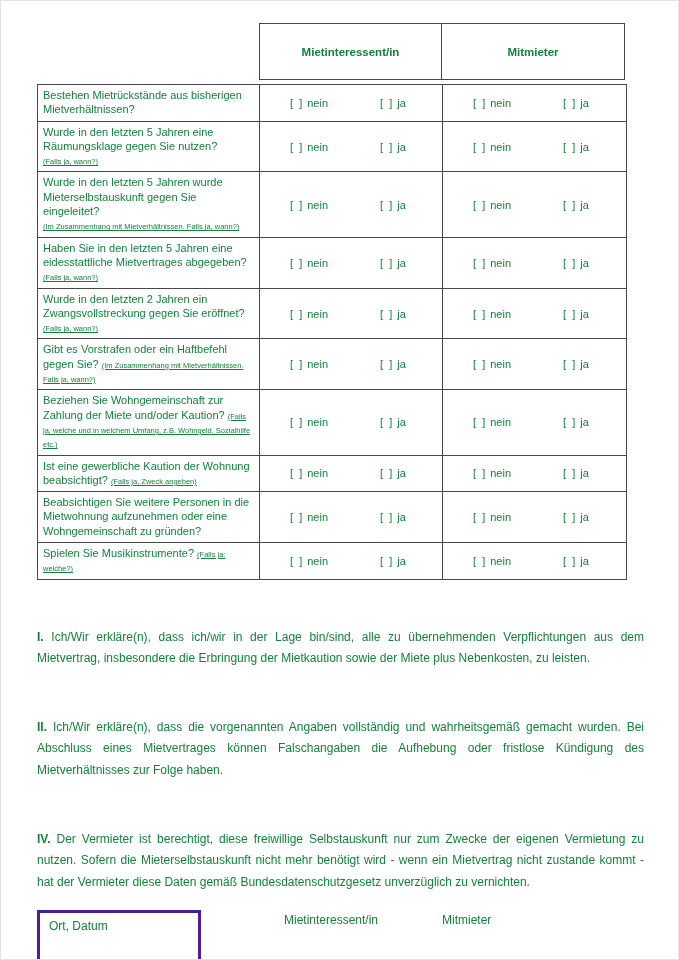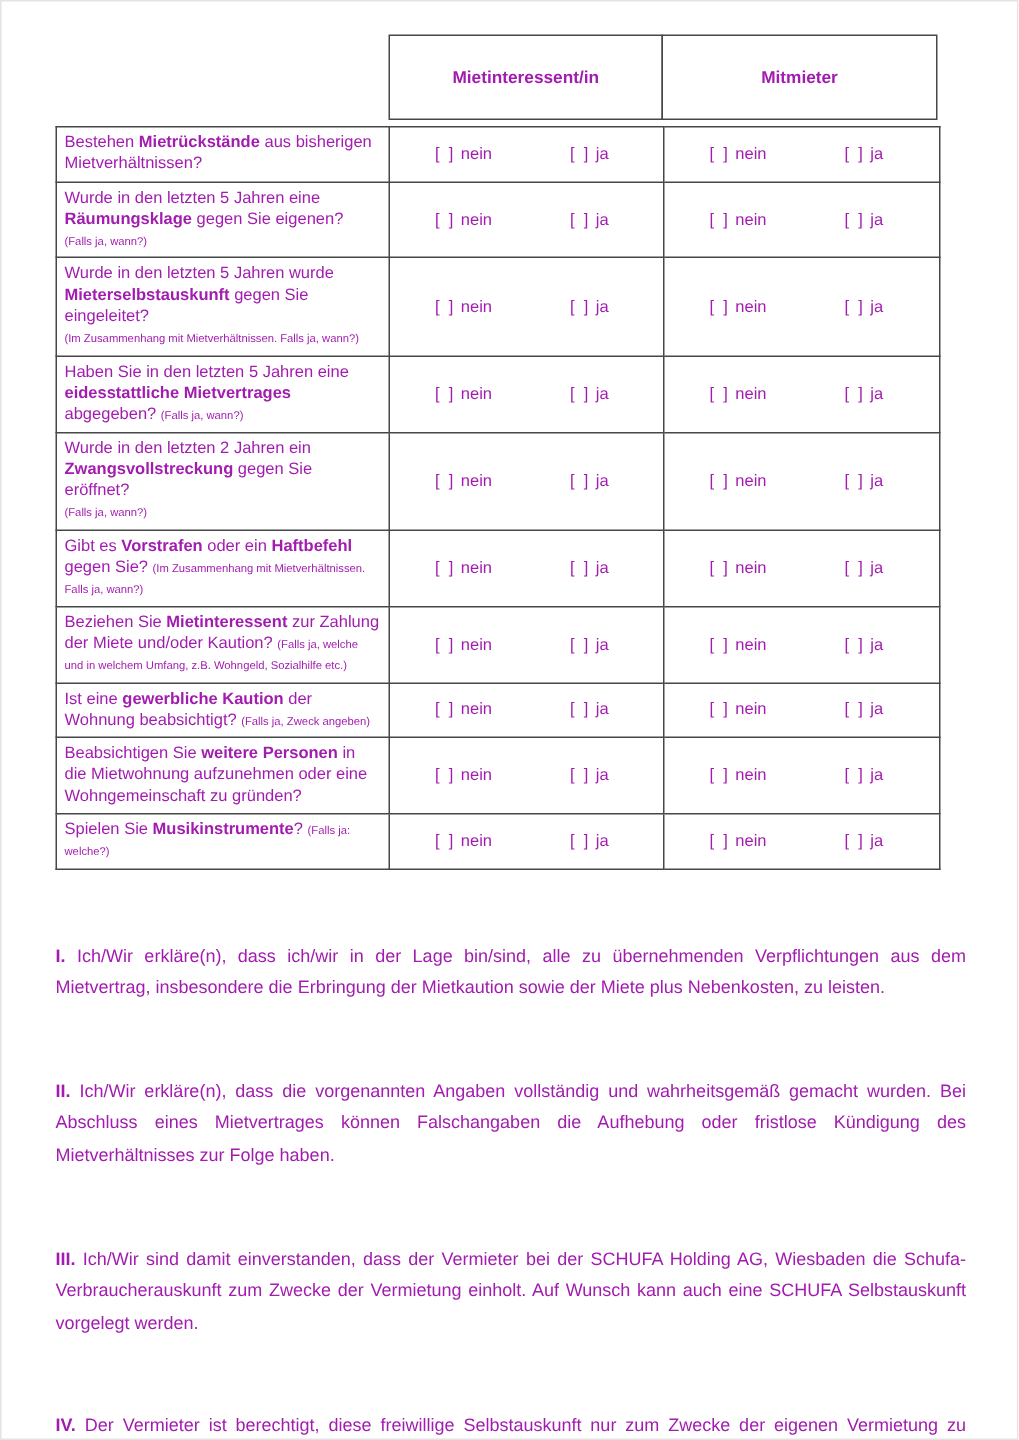--- a/index.html
+++ b/index.html
@@ -3,21 +3,21 @@
 <meta charset="utf-8">
 <style>
   * { margin:0; padding:0; box-sizing:border-box; }
   html, body { background:#ffffff; }
   .page {
     position:relative;
     width:679px; height:960px;
     background:#ffffff;
     border:1px solid #e3e3e3;
     font-family:"Liberation Sans", sans-serif;
-    color:#a21caf;
+    color:#15803d;
     padding:22px 36px 0 36px;
     overflow:hidden;
   }
   
   .header-row { display:flex; margin-left:222px; }
   .hdr-cell {
     width:183px; height:57px;
     border:1px solid #474747;
     display:flex; align-items:center; justify-content:center;
     font-weight:bold; font-size:11.5px;
@@ -32,22 +32,22 @@
   }
   .form-table col.c-q  { width:222px; }
   .form-table col.c-a1 { width:183px; }
   .form-table col.c-a2 { width:184px; }
   .form-table td { border:1px solid #474747; vertical-align:middle; }
   .q-cell {
     padding:3px 6px 4px 5px;
     font-size:11px;
     line-height:1.3;
   }
-  .q-cell .bold  { font-weight:bold; }
-  .q-cell .small { font-size:7.5px; }
+  .q-cell .bold  { font-weight:normal; }
+  .q-cell .small { font-size:7.5px;text-decoration:underline; }
   .cb-cell { font-size:11px; }
   .cb-inner { display:flex; align-items:center; padding:8px 4px 8px 30px; }
   .cb { display:inline-flex; align-items:baseline; white-space:nowrap; }
   .cb:first-child { width:90px; flex:0 0 90px; }
   .bracket { white-space:pre; margin-right:5px; }
   
   .paragraphs { margin-top:24px; width:607px; }
   .para {
     font-size:12px;
     line-height:1.8;
@@ -114,21 +114,21 @@
               </span>
           <span class="cb">
                 <span class="bracket">[  ]</span>
                 <span class="cb-label">ja</span>
               </span>
         </div>
       </td>
     </tr>
 
     <tr>
-      <td class="q-cell"><span>Wurde in den letzten 5 Jahren eine </span><span class="bold">Räumungsklage</span><span> gegen Sie eigenen?</span><br><span class="small">(Falls  ja, wann?)</span></td>
+      <td class="q-cell"><span>Wurde in den letzten 5 Jahren eine </span><span class="bold">Räumungsklage</span><span> gegen Sie nutzen?</span><br><span class="small">(Falls  ja, wann?)</span></td>
       <td class="cb-cell">
         <div class="cb-inner">
           <span class="cb">
                 <span class="bracket">[  ]</span>
                 <span class="cb-label">nein</span>
               </span>
           <span class="cb">
                 <span class="bracket">[  ]</span>
                 <span class="cb-label">ja</span>
               </span>
@@ -254,21 +254,21 @@
               </span>
           <span class="cb">
                 <span class="bracket">[  ]</span>
                 <span class="cb-label">ja</span>
               </span>
         </div>
       </td>
     </tr>
 
     <tr>
-      <td class="q-cell"><span>Beziehen Sie </span><span class="bold">Mietinteressent</span><span> zur Zahlung der Miete und/oder Kaution? </span><span class="small">(Falls ja, welche und in welchem Umfang, z.B. Wohngeld, Sozialhilfe etc.)</span></td>
+      <td class="q-cell"><span>Beziehen Sie </span><span class="bold">Wohngemeinschaft</span><span> zur Zahlung der Miete und/oder Kaution? </span><span class="small">(Falls ja, welche und in welchem Umfang, z.B. Wohngeld, Sozialhilfe etc.)</span></td>
       <td class="cb-cell">
         <div class="cb-inner">
           <span class="cb">
                 <span class="bracket">[  ]</span>
                 <span class="cb-label">nein</span>
               </span>
           <span class="cb">
                 <span class="bracket">[  ]</span>
                 <span class="cb-label">ja</span>
               </span>
@@ -370,21 +370,20 @@
               </span>
         </div>
       </td>
     </tr>
   </tbody>
   </table>
 
   <div class="paragraphs">
     <p class="para"><span class="pnum">I.</span> <span>Ich/Wir erkläre(n), dass ich/wir in der Lage bin/sind, alle zu übernehmenden Verpflichtungen aus dem Mietvertrag, insbesondere die Erbringung der Mietkaution sowie der Miete plus Nebenkosten, zu leisten.</span></p>
     <p class="para"><span class="pnum">II.</span> <span>Ich/Wir erkläre(n), dass die vorgenannten Angaben vollständig und wahrheitsgemäß gemacht wurden. Bei Abschluss eines Mietvertrages können Falschangaben die Aufhebung oder fristlose Kündigung des Mietverhältnisses zur Folge haben.</span></p>
-    <p class="para"><span class="pnum">III.</span> <span>Ich/Wir sind damit einverstanden, dass der Vermieter bei der SCHUFA Holding AG, Wiesbaden die Schufa-Verbraucherauskunft zum Zwecke der Vermietung einholt. Auf Wunsch kann auch eine SCHUFA Selbstauskunft vorgelegt werden.</span></p>
     <p class="para"><span class="pnum">IV.</span> <span>Der Vermieter ist berechtigt, diese freiwillige Selbstauskunft nur zum Zwecke der eigenen Vermietung zu nutzen. Sofern die Mieterselbstauskunft nicht mehr benötigt wird - wenn ein Mietvertrag nicht zustande kommt - hat der Vermieter diese Daten gemäß Bundesdatenschutzgesetz unverzüglich zu vernichten.</span></p>
   </div>
 
   <div class="sig-area">
     <div class="ort-box">
       <span>Ort, Datum</span>
     </div>
     <div class="sig-label l1">Mietinteressent/in</div>
     <div class="sig-label l2">Mitmieter</div>
     <div class="sig-line l1"></div>

